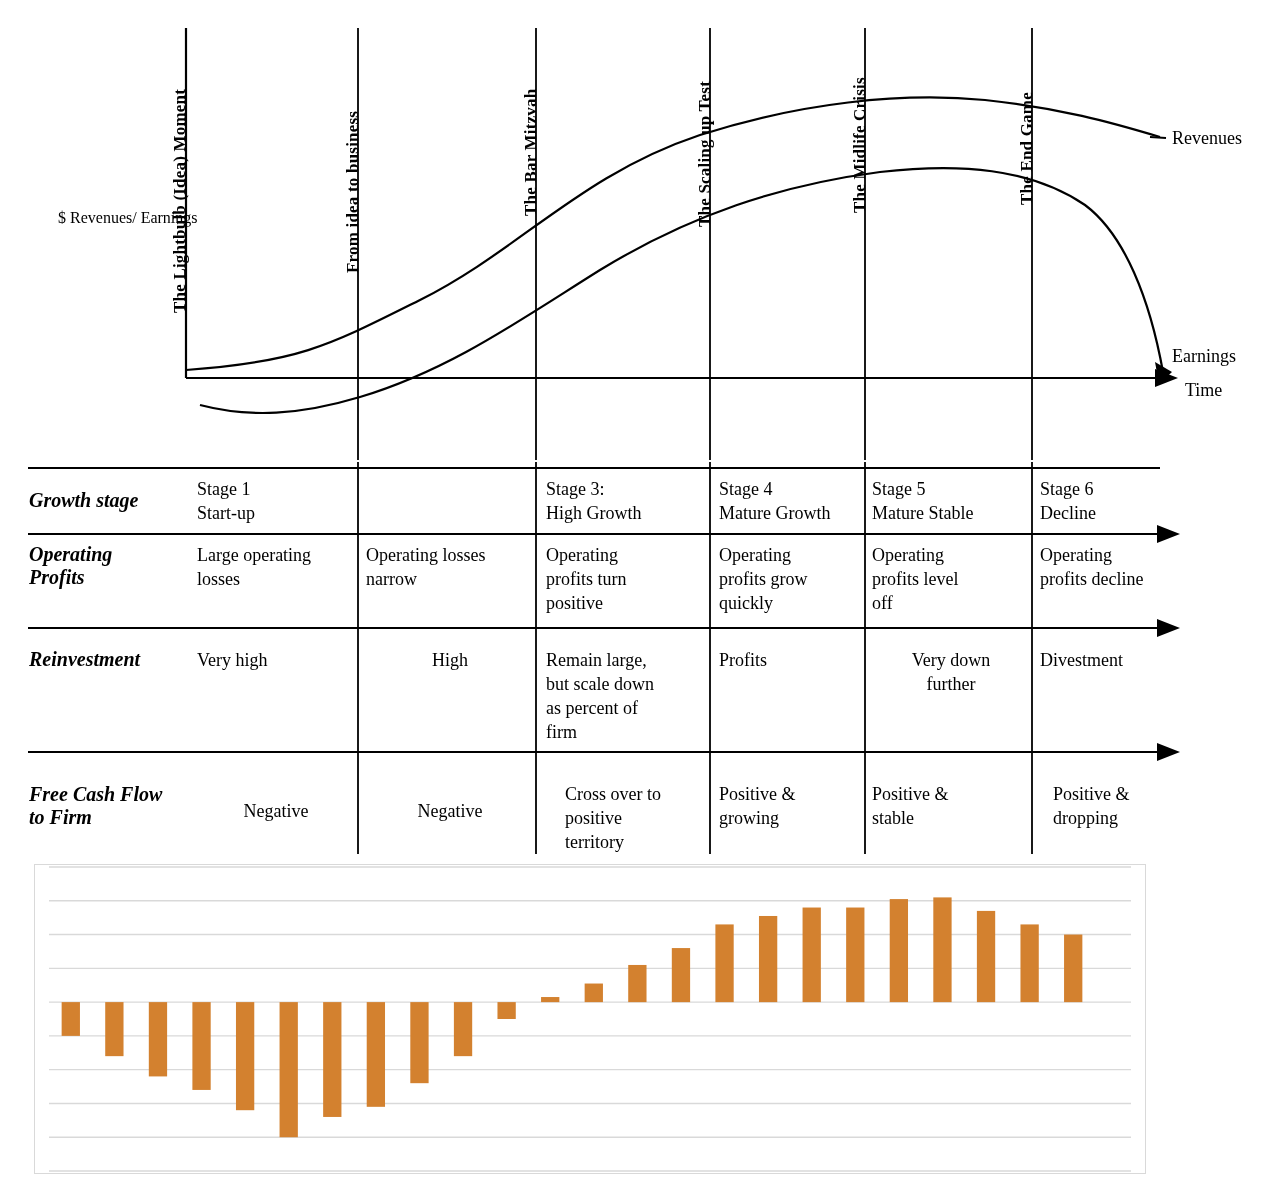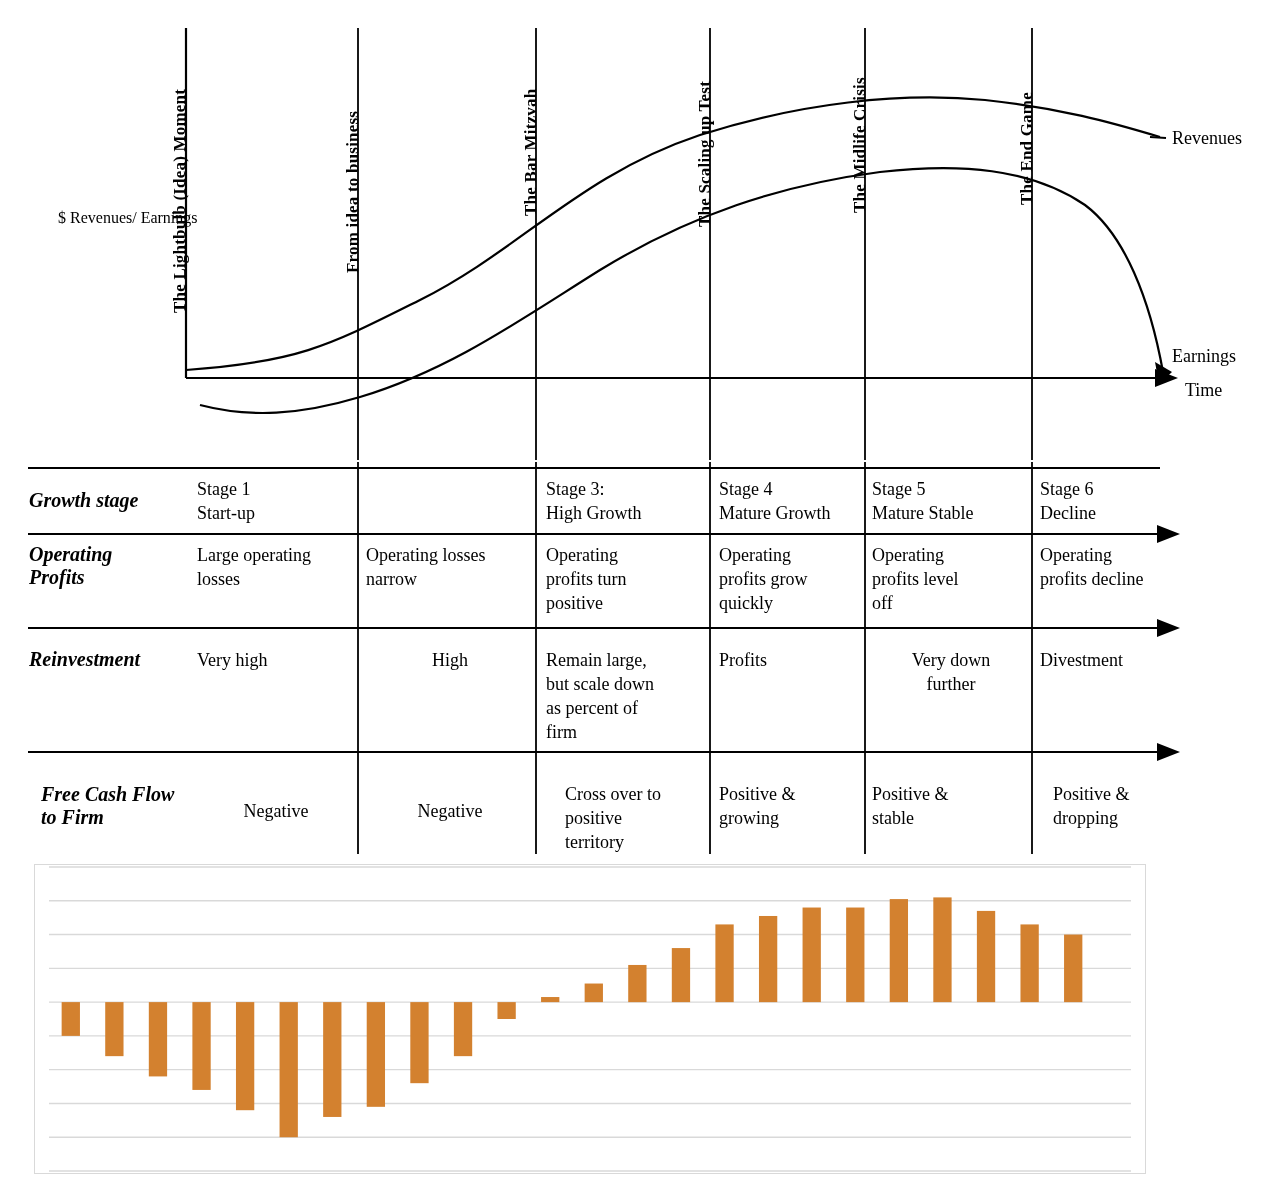--- a/index.html
+++ b/index.html
@@ -119,21 +119,21 @@
     <line x1="536" y1="0" x2="536" y2="392" stroke="#000" stroke-width="1.8"></line>
     <line x1="710" y1="0" x2="710" y2="392" stroke="#000" stroke-width="1.8"></line>
     <line x1="865" y1="0" x2="865" y2="392" stroke="#000" stroke-width="1.8"></line>
     <line x1="1032" y1="0" x2="1032" y2="392" stroke="#000" stroke-width="1.8"></line>
   </svg>
 
   <div class="rowlabel" style="left:29px;top:27px;">Growth stage</div>
   <div class="rowlabel" style="left:29px;top:81px;">Operating
 Profits</div>
   <div class="rowlabel" style="left:29px;top:186px;">Reinvestment</div>
-  <div class="rowlabel" style="left:29px;top:321px;margin-left:12px;">Free Cash Flow
+  <div class="rowlabel" style="left:29px;top:321px;">Free Cash Flow
 to Firm</div>
 
   <div class="cell" style="left:197px;top:15px;width:155px;">Stage 1
 Start-up</div>
   <div class="cell" style="left:546px;top:15px;width:162px;">Stage 3:
 High Growth</div>
   <div class="cell" style="left:719px;top:15px;width:150px;">Stage 4
 Mature Growth</div>
   <div class="cell" style="left:872px;top:15px;width:158px;">Stage 5
 Mature Stable</div>

